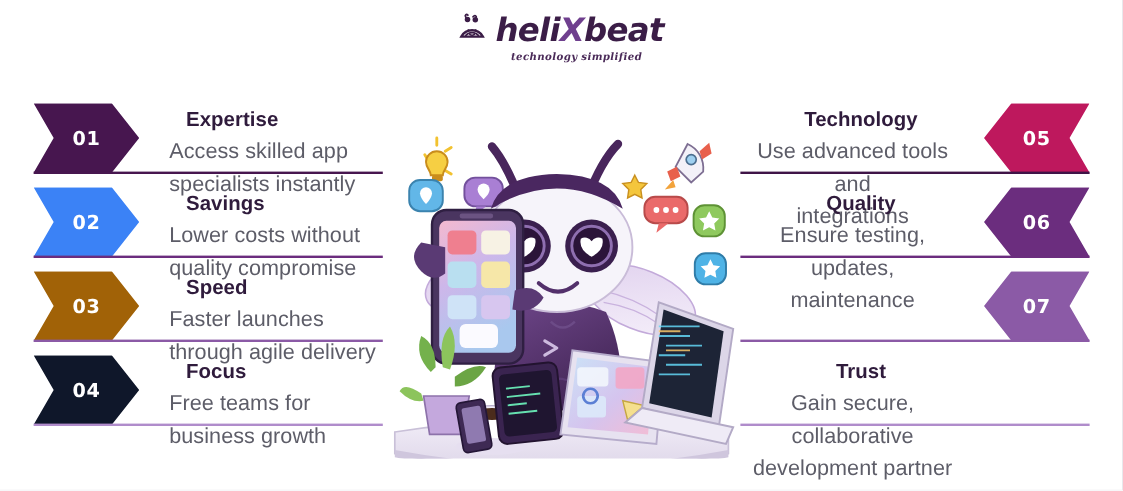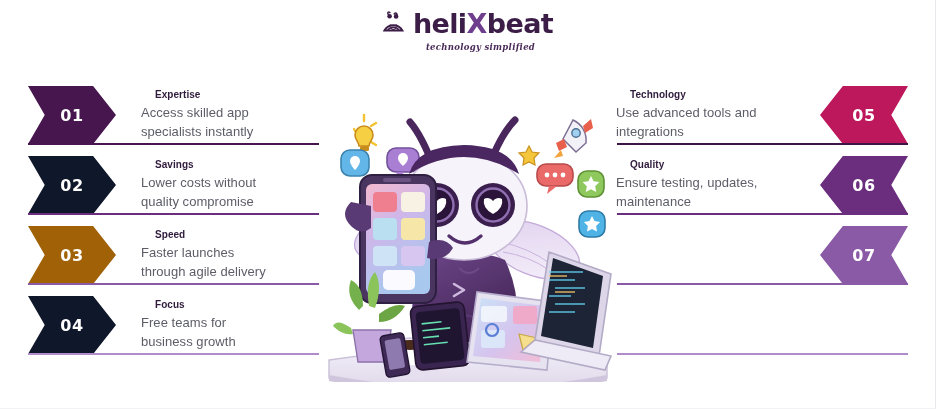--- a/index.html
+++ b/index.html
@@ -27,22 +27,23 @@
     left: 0;
     right: 0;
     top: 10px;
     display: flex;
     flex-direction: column;
     align-items: center;
     justify-content: center;
   }
   #logo-row {
     display: flex;
-    align-items: flex-start;
+    align-items: center;
     gap: 5px;
+    font-style: italic;
   }
   #logo-mark { display: block; }
   #logo-word {
     font-size: 27px;
     font-weight: 700;
     letter-spacing: -0.6px;
     color: #3b1d47;
     line-height: 1;
     font-family: "DejaVu Sans", sans-serif;
   }
@@ -94,32 +95,32 @@
   .badge-right {
     right: 0;
     clip-path: polygon(26% 0, 100% 0, 81% 50%, 100% 100%, 26% 100%, 0 50%);
   }
 
   .body {
     position: absolute;
     top: 2px;
   }
   .body-left  { left: 113px; right: 0;  text-align: left; }
-  .body-right { right: 103px; left: 0;  text-align: left; }
+  .body-right { right: 103px; left: 0;  text-align: center; }
 
   .f-title {
-    font-size: 10px;
+    font-size: 17px;
     font-weight: 700;
     color: #2f1b3c;
     line-height: 1.45;
     letter-spacing: 0.05px;
     padding-left: 14px;
   }
   .f-desc {
-    font-size: 13px;
+    font-size: 18px;
     font-weight: 400;
     color: #5d5d68;
     line-height: 1.52;
     letter-spacing: 0.05px;
     white-space: pre-line;
   }
 
   .rule {
     position: absolute;
     height: 2px;
@@ -169,21 +170,21 @@
       <div class="badge badge-left" style="background:#47164f">01</div>
       <div class="body body-left">
         <div class="f-title">Expertise</div>
         <div class="f-desc">Access skilled app
 specialists instantly</div>
       </div>
       <div class="rule rule-left" style="background:#47164f"></div>
     </div>
 
     <div class="feature">
-      <div class="badge badge-left" style="background:#0f172a">02</div>
+      <div class="badge badge-left" style="background:#3b82f6">02</div>
       <div class="body body-left">
         <div class="f-title">Savings</div>
         <div class="f-desc">Lower costs without
 quality compromise</div>
       </div>
       <div class="rule rule-left" style="background:#6b2d7e"></div>
     </div>
 
     <div class="feature">
       <div class="badge badge-left" style="background:#a16207">03</div>
@@ -230,20 +231,25 @@
     </div>
 
     <div class="feature">
       <div class="badge badge-right" style="background:#8b5aa6">07</div>
       <div class="body body-right">
       </div>
       <div class="rule rule-right" style="background:#8b5aa6"></div>
     </div>
 
     <div class="feature">
+      <div class="body body-right">
+        <div class="f-title">Trust</div>
+        <div class="f-desc">Gain secure, collaborative
+development partner</div>
+      </div>
       <div class="rule rule-right" style="background:#b08ccb"></div>
     </div>
 
   </div>
 
   <div id="illustration">
     <svg width="292" height="292" viewBox="0 0 292 292" aria-hidden="true">
       <defs>
         <linearGradient id="wingG" x1="0" y1="0" x2="1" y2="1">
           <stop offset="0%" stop-color="#d9c6ea" stop-opacity="0.85"></stop>

